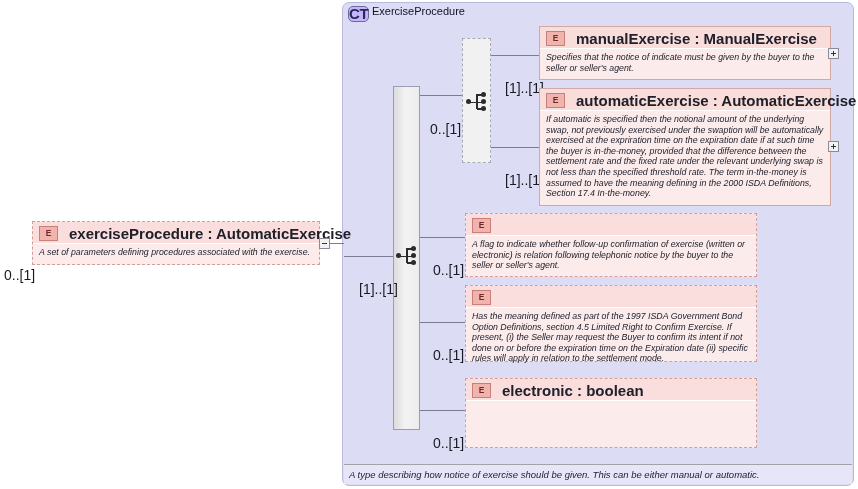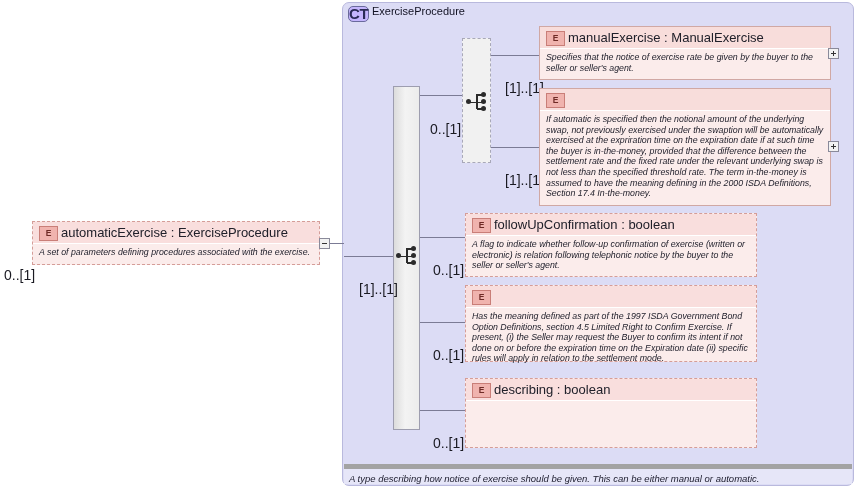--- a/index.html
+++ b/index.html
@@ -54,21 +54,21 @@
     color: #111122;
     white-space: nowrap;
   }
   .ct-footer {
     position: absolute;
     left: 344px;
     top: 464px;
     width: 508px;
     height: 20px;
     background: #e6e6f8;
-    border-top: 5px solid #a3a3a3;
+    border-top: 1px solid #a3a3a3;
     box-sizing: border-box;
   }
   .ct-footer span {
     position: absolute;
     left: 5px;
     top: 4px;
     font-size: 9.5px;
     font-style: italic;
     color: #222233;
     white-space: nowrap;
@@ -98,24 +98,24 @@
     background: #f0b3ae;
     border: 1px solid #c97e78;
     font-size: 8.5px;
     line-height: 12px;
     text-align: center;
     color: #6e2b26;
     font-weight: bold;
   }
   .e-title {
     position: absolute;
-    left: 28px;
+    left: 36px;
     top: 3px;
-    font-size: 13px;
-    font-weight: normal;
+    font-size: 15px;
+    font-weight: bold;
     color: #20202a;
     white-space: nowrap;
   }
   .ebox-body {
     padding: 3px 6px 4px 6px;
     font-size: 8.8px;
     line-height: 10.6px;
     font-style: italic;
     color: #1c1c28;
   }
@@ -220,21 +220,21 @@
 
   <div class="ct-panel"></div>
   <div class="ct-badge">CT</div>
   <div class="ct-title">ExerciseProcedure</div>
 
   <div class="card" style="left:4px; top:231px;">0..[1]</div>
 
   <div class="ebox" style="left:32px; top:221px; width:288px; height:44px;">
     <div class="ebox-head">
       <div class="e-badge">E</div>
-      <div class="e-title">automaticExercise : ExerciseProcedure</div>
+      <div class="e-title">exerciseProcedure : AutomaticExercise</div>
     </div>
     <div class="ebox-body">A set of parameters defining procedures associated with the exercise.</div>
   </div>
 
   <div class="hline" style="left:320px; top:243px; width:8px;"></div>
   <div class="pmbox" style="left:319px; top:238px;"></div>
   <div class="hline" style="left:330px; top:243px; width:14px;"></div>
 
   <div class="grey-col" style="left:393px; top:86px; width:27px; height:344px;"></div>
 
@@ -274,60 +274,60 @@
   <div class="card" style="left:505px; top:44px;">[1]..[1]</div>
 
   <div class="hline" style="left:491px; top:147px; width:48px;"></div>
   <div class="card" style="left:505px; top:136px;">[1]..[1]</div>
 
   <div class="ebox solid" style="left:539px; top:26px; width:292px; height:54px;">
     <div class="ebox-head">
       <div class="e-badge">E</div>
       <div class="e-title">manualExercise : ManualExercise</div>
     </div>
-    <div class="ebox-body">Specifies that the notice of exercise rate be given by the buyer to the seller or seller's agent.</div>
+    <div class="ebox-body">Specifies that the notice of indicate must be given by the buyer to the seller or seller's agent.</div>
   </div>
   <div class="pmbox plus" style="left:828px; top:48px;"></div>
 
   <div class="ebox solid" style="left:539px; top:88px; width:292px; height:118px;">
     <div class="ebox-head">
       <div class="e-badge">E</div>
+      <div class="e-title">automaticExercise : AutomaticExercise</div>
     </div>
     <div class="ebox-body">If automatic is specified then the notional amount of the underlying swap, not previously exercised under the swaption will be automatically exercised at the expriration time on the expiration date if at such time the buyer is in-the-money, provided that the difference between the settlement rate and the fixed rate under the relevant underlying swap is not less than the specified threshold rate. The term in-the-money is assumed to have the meaning defining in the 2000 ISDA Definitions, Section 17.4 In-the-money.</div>
   </div>
   <div class="pmbox plus" style="left:828px; top:141px;"></div>
 
   <div class="hline" style="left:420px; top:237px; width:45px;"></div>
   <div class="card" style="left:433px; top:226px;">0..[1]</div>
 
   <div class="ebox" style="left:465px; top:213px; width:292px; height:64px;">
     <div class="ebox-head">
       <div class="e-badge">E</div>
-      <div class="e-title">followUpConfirmation : boolean</div>
     </div>
     <div class="ebox-body">A flag to indicate whether follow-up confirmation of exercise (written or electronic) is relation following telephonic notice by the buyer to the seller or seller's agent.</div>
   </div>
 
   <div class="hline" style="left:420px; top:322px; width:45px;"></div>
   <div class="card" style="left:433px; top:311px;">0..[1]</div>
 
   <div class="ebox" style="left:465px; top:285px; width:292px; height:77px;">
     <div class="ebox-head">
       <div class="e-badge">E</div>
     </div>
     <div class="ebox-body">Has the meaning defined as part of the 1997 ISDA Government Bond Option Definitions, section 4.5 Limited Right to Confirm Exercise. If present, (i) the Seller may request the Buyer to confirm its intent if not done on or before the expiration time on the Expiration date (ii) specific rules will apply in relation to the settlement mode.</div>
   </div>
 
   <div class="hline" style="left:420px; top:410px; width:45px;"></div>
   <div class="card" style="left:433px; top:399px;">0..[1]</div>
 
   <div class="ebox" style="left:465px; top:378px; width:292px; height:70px;">
     <div class="ebox-head">
       <div class="e-badge">E</div>
-      <div class="e-title">describing : boolean</div>
+      <div class="e-title">electronic : boolean</div>
     </div>
   </div>
 
   <div class="ct-footer">
     <span>A type describing how notice of exercise should be given. This can be either manual or automatic.</span>
   </div>
 
 </div>
 
 </body></html>

